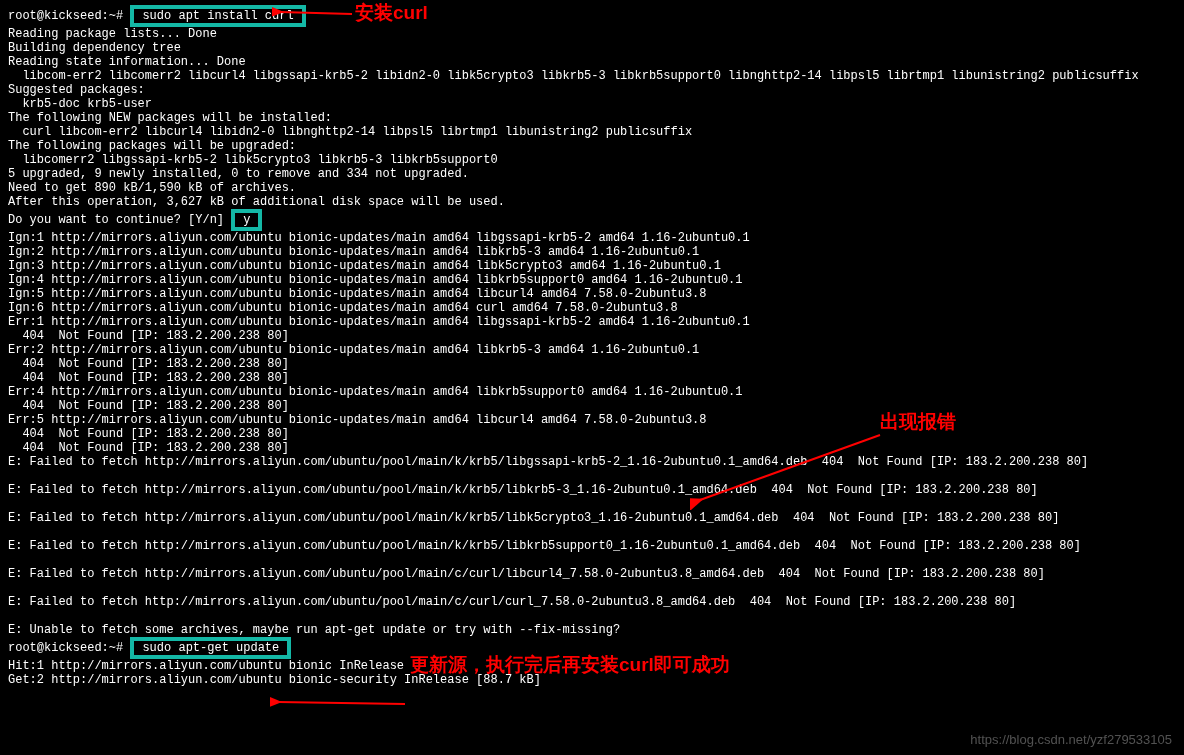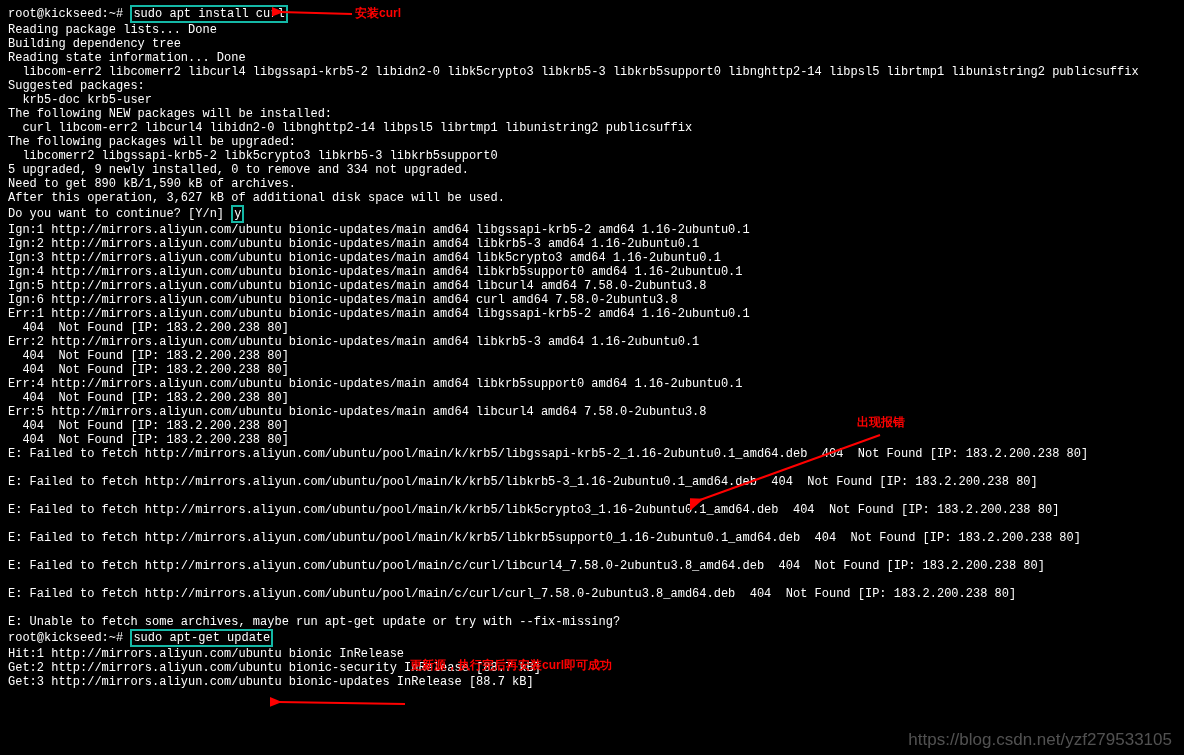--- a/index.html
+++ b/index.html
@@ -17,41 +17,41 @@
       height: 755px;
       overflow: hidden;
       position: relative;
       padding: 5px 8px;
     }
     .terminal-line {
       white-space: pre;
       color: #fff;
     }
     .highlight-box {
-      border: 2px solid #14b8a6;
+      border: 4px solid #14b8a6;
       display: inline-block;
-      padding: 0 1px;
+      padding: 0 8px;
     }
     .annotation {
       position: absolute;
       color: #ff0000;
       font-family: 'Microsoft YaHei', 'SimSun', sans-serif;
-      font-size: 12px;
+      font-size: 19px;
       font-weight: bold;
     }
     .arrow-svg {
       position: absolute;
       pointer-events: none;
     }
     .watermark {
       position: absolute;
       bottom: 8px;
       right: 12px;
       color: #888;
-      font-size: 17px;
+      font-size: 13px;
       font-family: Arial, sans-serif;
       opacity: 0.6;
     }
     .blank-line {
       height: 14px;
     }
   </style>
 </head>
 <body>
 
@@ -107,37 +107,36 @@
       <div class="terminal-line">E: Failed to fetch http://mirrors.aliyun.com/ubuntu/pool/main/c/curl/curl_7.58.0-2ubuntu3.8_amd64.deb  404  Not Found [IP: 183.2.200.238 80]</div>
       <div class="blank-line"></div>
       <div class="terminal-line">E: Unable to fetch some archives, maybe run apt-get update or try with --fix-missing?</div>
     </div>
 
 <div class="terminal-line"><span>root@kickseed:~# </span><span class="highlight-box"><span>sudo apt-get update</span></span></div>
 
 <div id="block3">
       <div class="terminal-line">Hit:1 http://mirrors.aliyun.com/ubuntu bionic InRelease</div>
       <div class="terminal-line">Get:2 http://mirrors.aliyun.com/ubuntu bionic-security InRelease [88.7 kB]</div>
-      <div class="terminal-line">Get:3 http://mirrors.aliyun.com/ubuntu bionic-updates InRelease [88.7 kB]</div>
     </div>
 
 </div>
 
 <div class="annotation" style="top:6px; left:355px;">安装curl</div>
 
 <svg class="arrow-svg" style="top:2px; left:272px; width:85px; height:20px;">
   <defs>
       <marker id="ah1" markerWidth="10" markerHeight="8" refX="2" refY="4" orient="auto">
         <polygon points="10 0, 0 4, 10 8" fill="#ff0000"></polygon>
       </marker>
     </defs>
   <line x1="80" y1="12" x2="8" y2="10" stroke="#ff0000" stroke-width="2" marker-end="url(#ah1)"></line>
 </svg>
 
-<div class="annotation" style="top:415px; left:857px;">出现报错</div>
+<div class="annotation" style="top:415px; left:880px;">出现报错</div>
 
 <svg class="arrow-svg" style="top:430px; left:690px; width:200px; height:80px;">
   <defs>
       <marker id="ah2" markerWidth="10" markerHeight="8" refX="2" refY="4" orient="auto">
         <polygon points="10 0, 0 4, 10 8" fill="#ff0000"></polygon>
       </marker>
     </defs>
   <line x1="190" y1="5" x2="10" y2="70" stroke="#ff0000" stroke-width="2" marker-end="url(#ah2)"></line>
 </svg>
 

